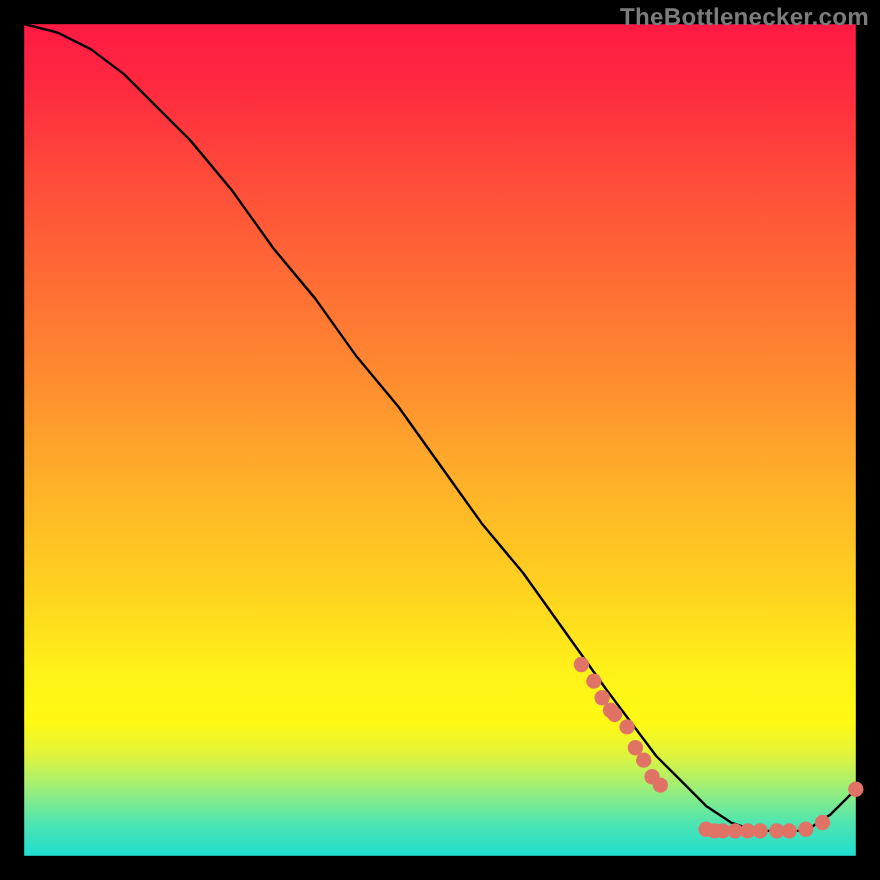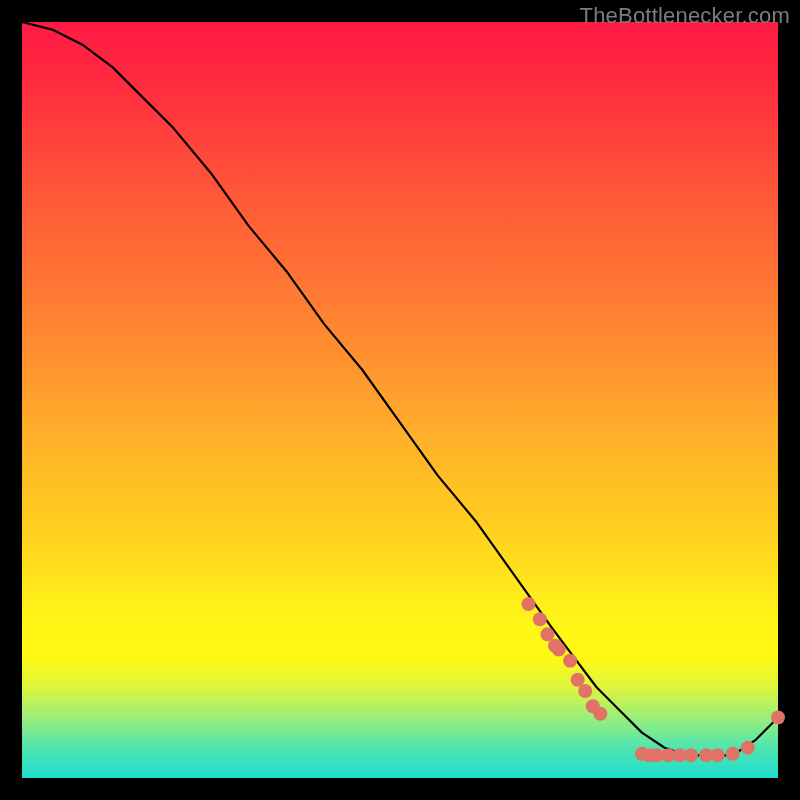--- a/index.html
+++ b/index.html
@@ -33,21 +33,21 @@
       #4fe5b0 96%,
       #1fddd0 100%
     );
   }
   .watermark {
     position: absolute;
     top: 3px;
     right: 10px;
     color: #7c7c7c;
     font-size: 22px;
-    font-weight: 400;
+    font-weight: 700;
     letter-spacing: 0.2px;
     user-select: none;
   }
   svg.plot {
     position: absolute;
     left: 22px;
     top: 22px;
     width: 756px;
     height: 756px;
     overflow: visible;

